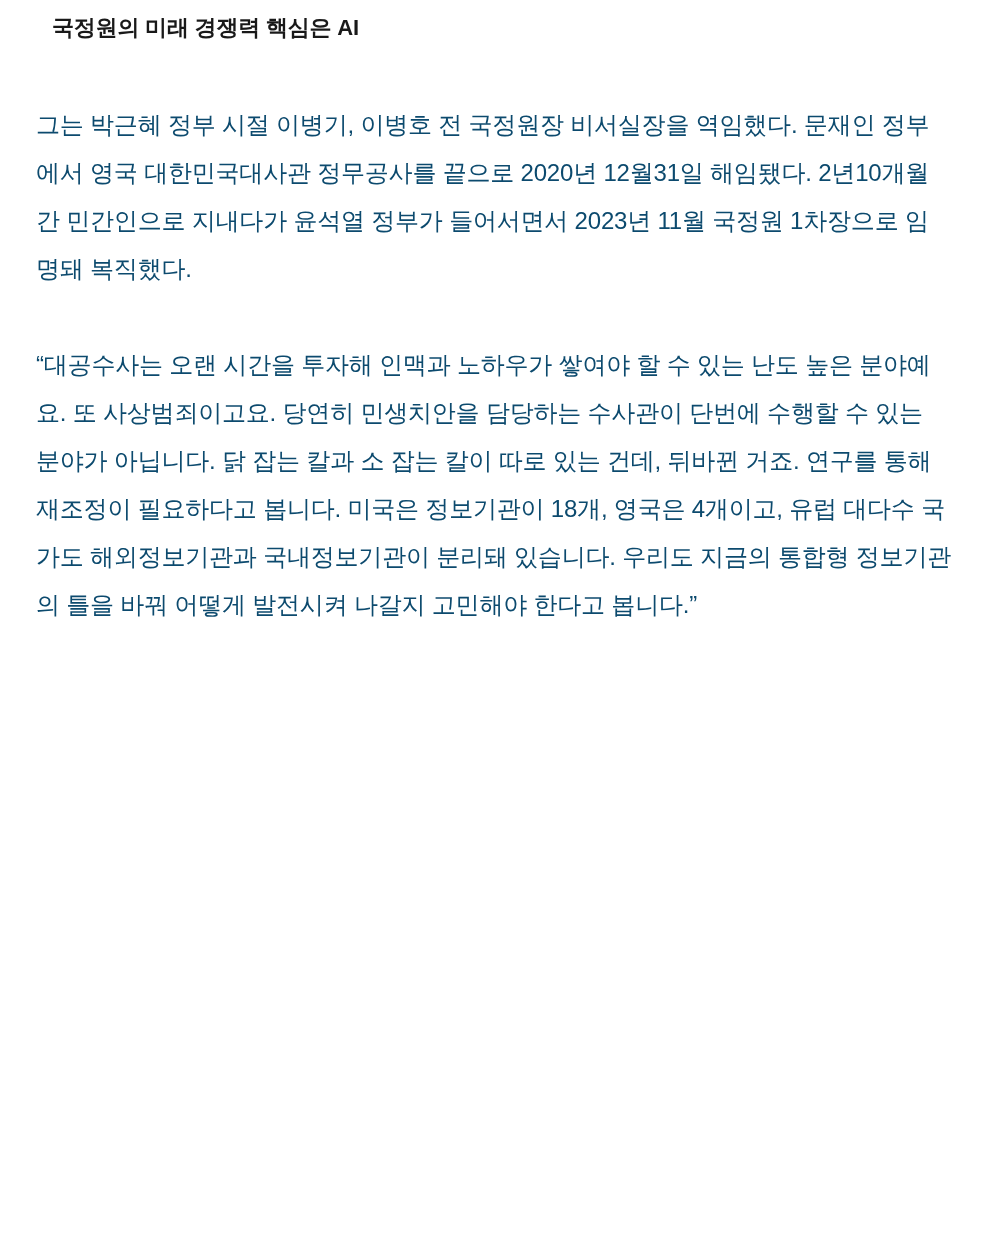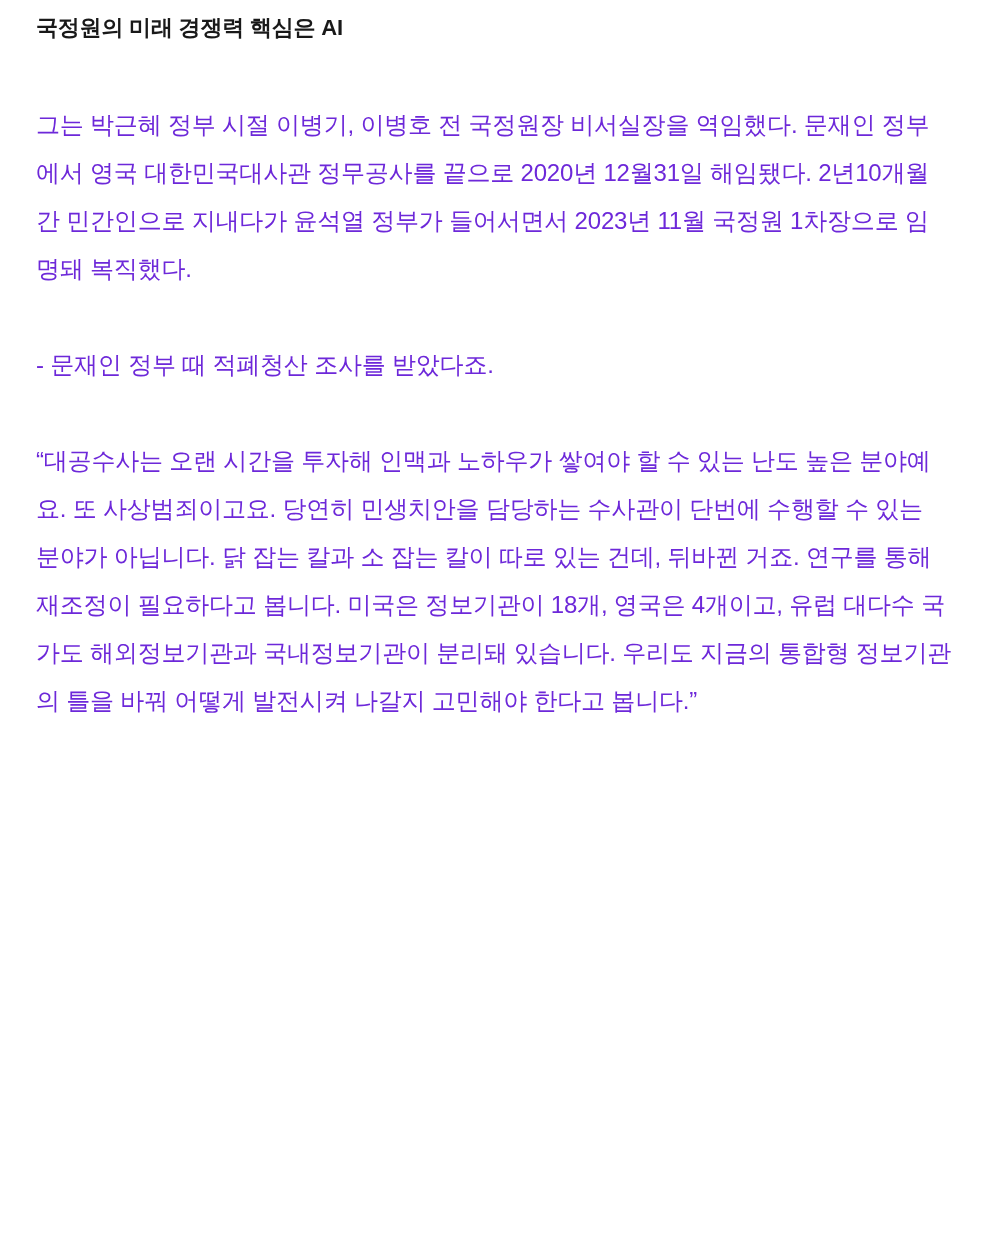--- a/index.html
+++ b/index.html
@@ -13,44 +13,43 @@
     overflow: hidden;
     font-family: "Liberation Sans", sans-serif;
   }
   .article {
     box-sizing: border-box;
     width: 987px;
     padding: 14px 36px 0 36px;
     color: #191919;
   }
   .article h1 {
-    margin: 0 0 59px 0;
+    margin: 0 0 59px 16px;
     font-size: 22px;
     line-height: 28px;
     font-weight: 700;
     letter-spacing: -0.2px;
     color: #191919;
   }
   .article p {
     margin: 0 0 48px 0;
     font-size: 24px;
     line-height: 48px;
     font-weight: 400;
     letter-spacing: -0.2px;
     word-break: break-all;
     overflow-wrap: break-word;
-    color: #6d28d9;
+    color: #0c4a6e;
   }
 </style>
 </head>
 <body>
 
 <div class="article">
   <h1>국정원의 미래 경쟁력 핵심은 AI</h1>
 
   <p>그는 박근혜 정부 시절 이병기, 이병호 전 국정원장 비서실장을 역임했다. 문재인 정부에서 영국 대한민국대사관 정무공사를 끝으로 2020년 12월31일 해임됐다. 2년10개월간 민간인으로 지내다가 윤석열 정부가 들어서면서 2023년 11월 국정원 1차장으로 임명돼 복직했다.</p>
 
-  <p>- 문재인 정부 때 적폐청산 조사를 받았다죠.</p>
 
 
 
   <p>“대공수사는 오랜 시간을 투자해 인맥과 노하우가 쌓여야 할 수 있는 난도 높은 분야예요. 또 사상범죄이고요. 당연히 민생치안을 담당하는 수사관이 단번에 수행할 수 있는 분야가 아닙니다. 닭 잡는 칼과 소 잡는 칼이 따로 있는 건데, 뒤바뀐 거죠. 연구를 통해 재조정이 필요하다고 봅니다. 미국은 정보기관이 18개, 영국은 4개이고, 유럽 대다수 국가도 해외정보기관과 국내정보기관이 분리돼 있습니다. 우리도 지금의 통합형 정보기관의 틀을 바꿔 어떻게 발전시켜 나갈지 고민해야 한다고 봅니다.”</p>
 </div>
 
 </body></html>

